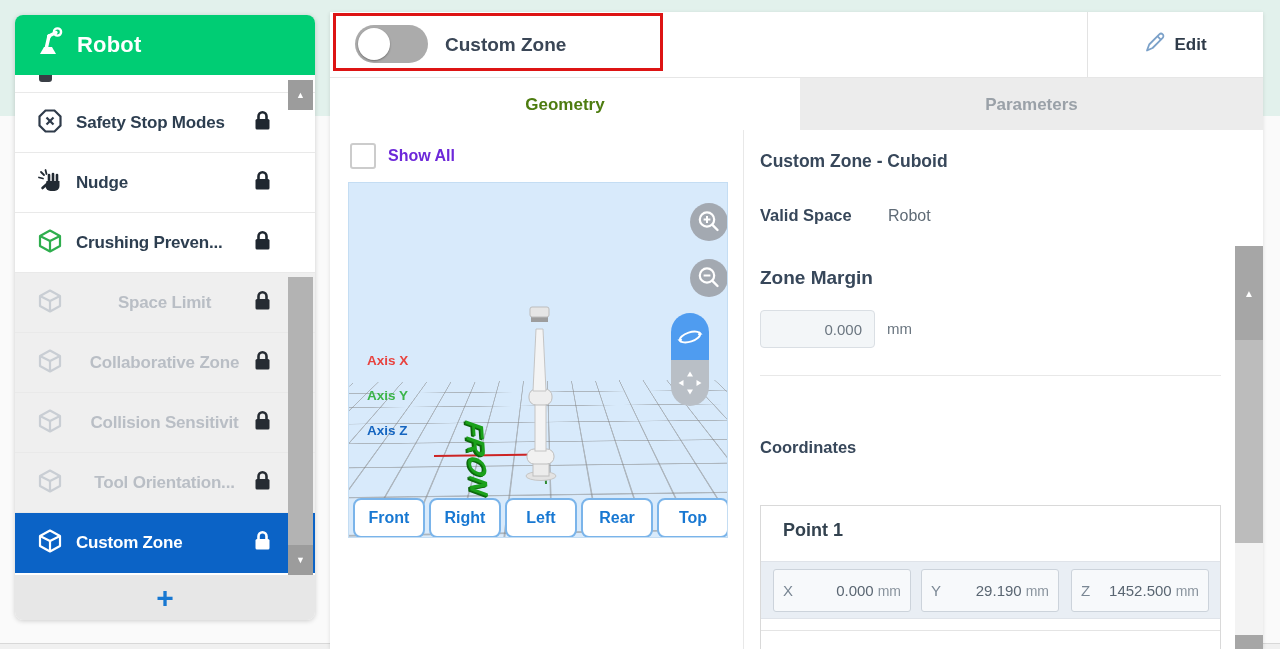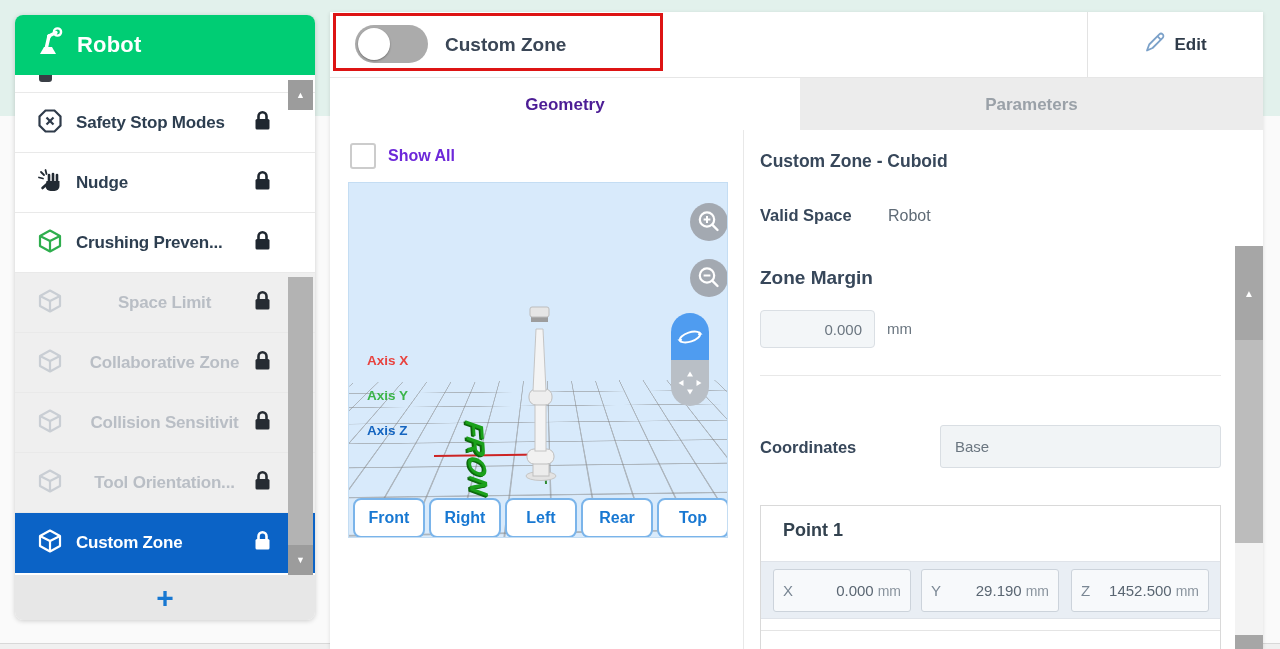--- a/index.html
+++ b/index.html
@@ -50,21 +50,21 @@
   .toggle-label { position:absolute; left:115px; top:0; height:65px; display:flex; align-items:center;
     font-size:19px; font-weight:bold; color:#3a4656; }
   .topbar .divider { position:absolute; left:757px; top:0; width:1px; height:65px; background:#e3e3e3; }
   .edit-btn { position:absolute; left:757px; top:0; width:176px; height:65px; display:flex;
     align-items:center; justify-content:center; gap:9px; }
   .edit-btn .lbl { font-size:17px; font-weight:bold; color:#2f3b49; }
 
   .tabbar { position:absolute; left:0; top:65px; width:933px; height:53px; border-top:1px solid #e6e6e6; }
   .tab { position:absolute; top:0; height:53px; display:flex; align-items:center; justify-content:center;
     font-size:17px; font-weight:bold; }
-  .tab.geometry { left:0; width:470px; background:#fff; color:#4c1d95; }
+  .tab.geometry { left:0; width:470px; background:#fff; color:#4d7c0f; }
   .tab.parameters { left:470px; width:463px; background:#ececec; color:#9aa1a8; }
 
   .content { position:absolute; left:0; top:118px; width:933px; height:519px; background:#fff; }
   .content .vdiv { position:absolute; left:413px; top:0; width:1px; height:519px; background:#e8e8e8; }
 
   
   .showall { position:absolute; left:20px; top:13px; display:flex; align-items:center; }
   .showall .box { width:26px; height:26px; background:#fff; border:2px solid #cccccc; border-radius:3px; }
   .showall .lbl { margin-left:12px; font-size:16px; font-weight:bold; color:#6d28d9; }
 
@@ -409,21 +409,20 @@
       </div>
 
       <div class="d-title">Custom Zone - Cuboid</div>
       <div class="d-vs-label">Valid Space</div>
       <div class="d-vs-value">Robot</div>
       <div class="d-zm-label">Zone Margin</div>
       <input class="d-zm-input" readonly="" value="0.000" style="">
       <div class="d-zm-unit">mm</div>
       <div class="d-hr"></div>
       <div class="d-co-label">Coordinates</div>
-      <div class="d-co-select">Base</div>
 
       <div class="point-card">
         <div class="point-title">Point 1</div>
         <div class="point-strip">
           <div class="xyz-field f0">
             <span class="axis">X</span>
             <span class="val">0.000</span>
             <span class="unit">mm</span>
           </div>
           <div class="xyz-field f1">

